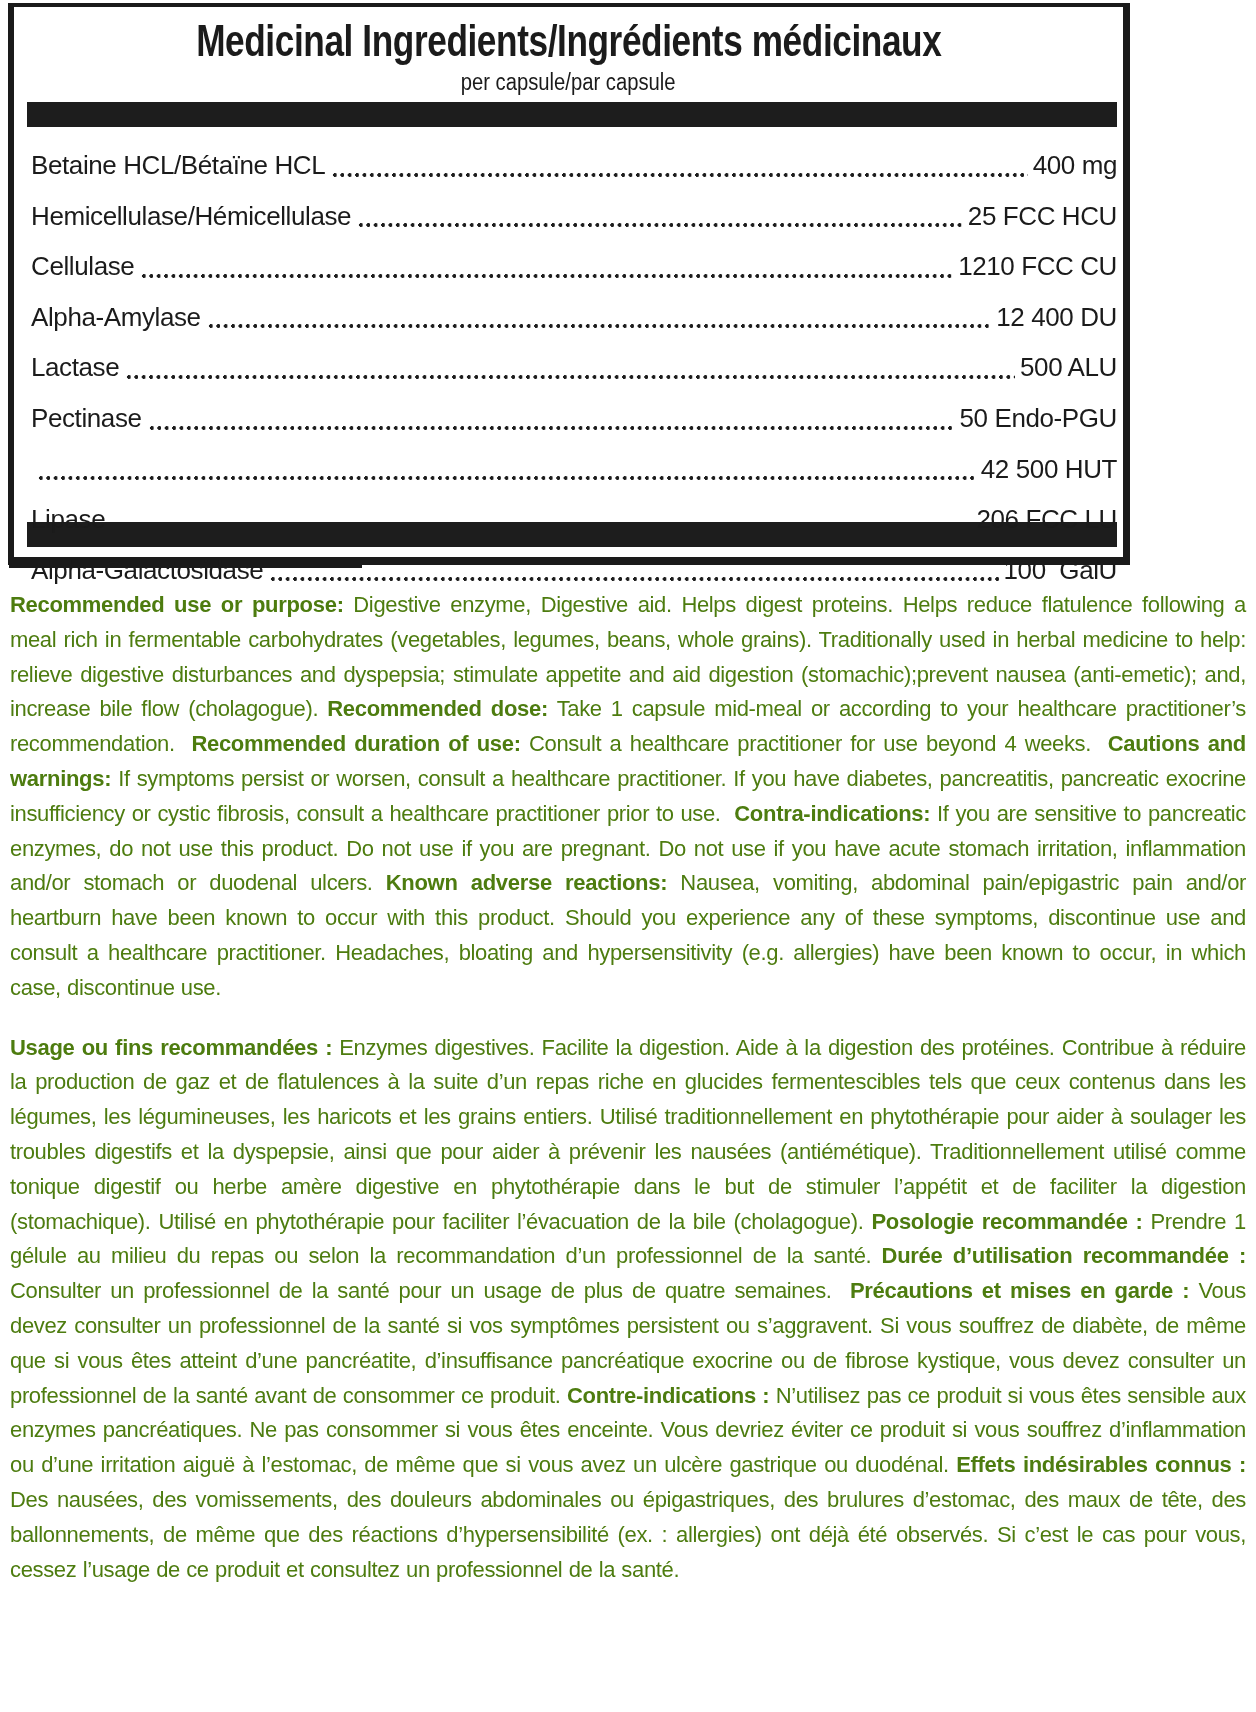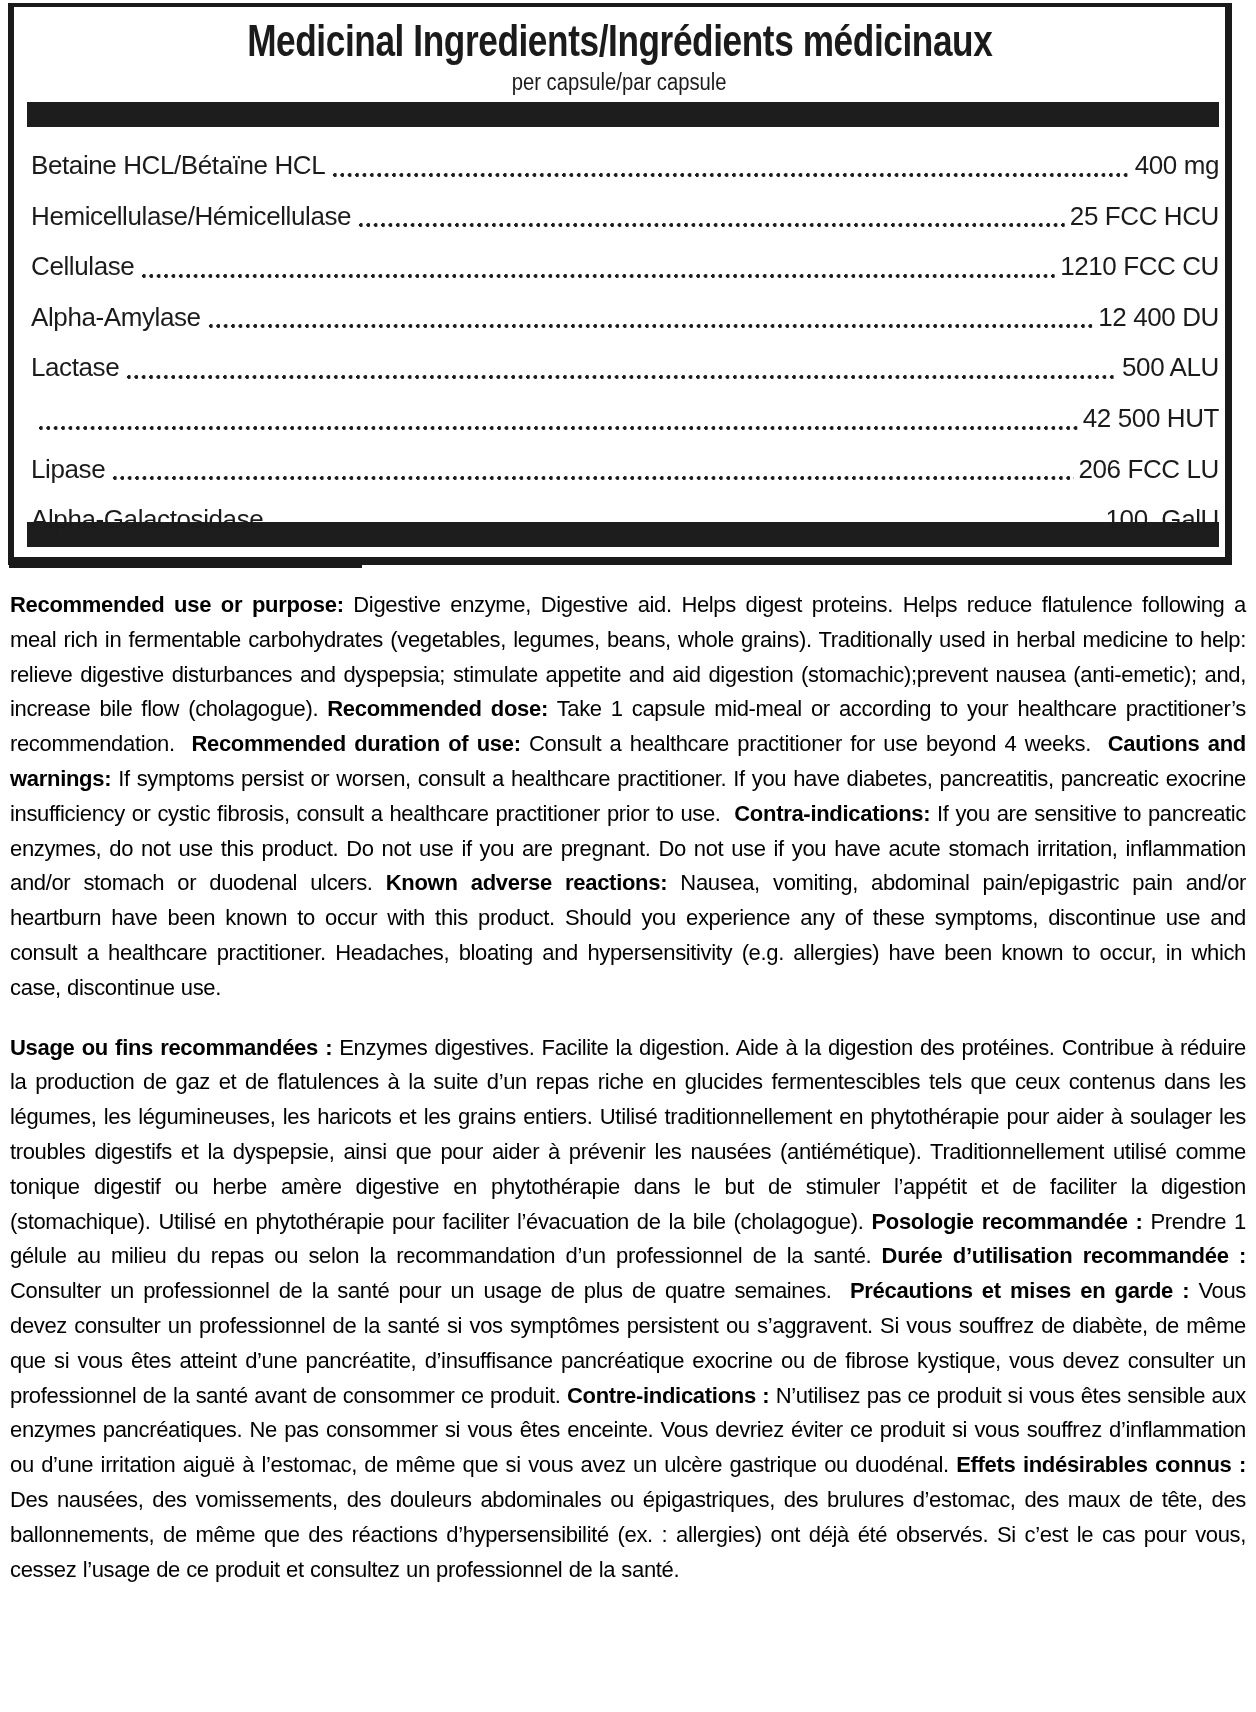--- a/index.html
+++ b/index.html
@@ -7,21 +7,21 @@
     width: 1256px; height: 1712px;
     font-family: "Liberation Sans", sans-serif;
     color: #1b1b1b;
     -webkit-font-smoothing: antialiased;
     overflow: hidden;
   }
   .page { position: relative; width: 1256px; height: 1712px; background: #fff; }
 
   
   .panel {
-    position: absolute; left: 8px; top: 3px; width: 1224px; height: 562px;
+    position: absolute; left: 8px; top: 3px; width: 1122px; height: 562px;
     box-sizing: border-box;
     border: solid #1a1a1a;
     border-width: 4px 7px 8px 6px;
     background: #fff;
   }
   .panel-title {
     margin: 8px 0 0 0; text-align: center;
     font-size: 44px; font-weight: 700; line-height: 52px;
     letter-spacing: -0.5px; white-space: nowrap;
   }
@@ -63,21 +63,21 @@
   }
 
   
   .info {
     position: absolute; left: 10px; top: 588px; width: 1236px;
   }
   .para {
     margin: 0; text-align: justify;
     font-size: 22px; line-height: 34.8px;
     letter-spacing: -0.35px; word-spacing: 0.5px;
-    color: #000000;
+    color: #4d7c0f;
   }
   .para + .para { margin-top: 25px; }
   .para b { font-weight: 700; letter-spacing: -0.3px; }
 </style>
 </head>
 <body>
 
 <div class="page">
 
   <section class="panel">
@@ -108,20 +108,25 @@
     <span class="leader"></span>
     <span class="ing-value">12 400 DU</span>
   </div>
 
   <div class="ing-row">
     <span class="ing-name">Lactase</span>
     <span class="leader"></span>
     <span class="ing-value">500 ALU</span>
   </div>
 
+  <div class="ing-row">
+    <span class="ing-name">Pectinase</span>
+    <span class="leader"></span>
+    <span class="ing-value">50 Endo-PGU</span>
+  </div>
 
   <div class="ing-row">
     <span class="leader"></span>
     <span class="ing-value">42 500 HUT</span>
   </div>
 
   <div class="ing-row">
     <span class="ing-name">Lipase</span>
     <span class="leader"></span>
     <span class="ing-value">206 FCC LU</span>

